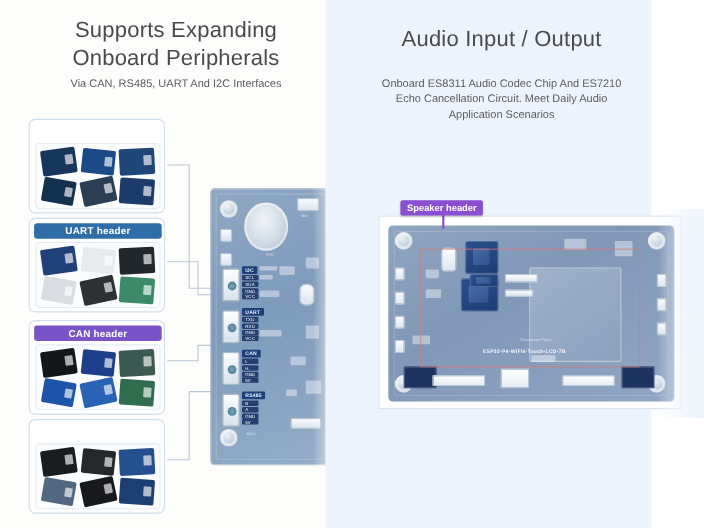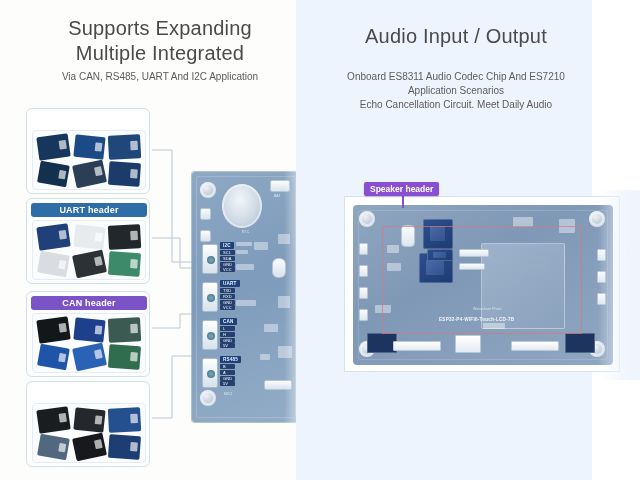--- a/index.html
+++ b/index.html
@@ -260,24 +260,24 @@
 </style>
 </head>
 <body>
 
 <div id="root">
 
   <div class="panel-left">
 
     <div class="head-block-left">
       <div class="headline">Supports Expanding</div>
-      <div class="headline">Multiple Integrated</div>
+      <div class="headline">Onboard Peripherals</div>
     </div>
     <div class="sub-block-left">
-      <div class="subline">Via CAN, RS485, UART And I2C Application</div>
+      <div class="subline">Via CAN, RS485, UART And I2C Interfaces</div>
     </div>
 
     <svg class="wires" viewBox="0 0 320 480">
       <g fill="none" stroke="#b9c6d4" stroke-width="1">
         <path d="M152 150 H172 V262 H196"></path>
         <path d="M152 238 H180 V268 H196"></path>
         <path d="M152 328 H180 V314 H196"></path>
         <path d="M152 418 H172 V356 H196"></path>
       </g>
     </svg>
@@ -404,22 +404,22 @@
 
   <div class="panel-divider"></div>
 
   <div class="panel-right">
 
     <div class="head-block-right">
       <div class="headline">Audio Input / Output</div>
     </div>
     <div class="sub-block-right">
       <div class="subline">Onboard ES8311 Audio Codec Chip And ES7210</div>
+      <div class="subline">Echo Cancellation Circuit. Meet Daily Audio</div>
       <div class="subline">Application Scenarios</div>
-      <div class="subline">Echo Cancellation Circuit. Meet Daily Audio</div>
     </div>
   </div>
 
   <div class="board-photo">
     <div class="pcb">
 
       <div class="mhole" style="left:6px;  top:6px"></div>
       <div class="mhole" style="left:236px; top:6px"></div>
       <div class="mhole" style="left:6px;  top:136px"></div>
       <div class="mhole" style="left:236px; top:136px"></div>

